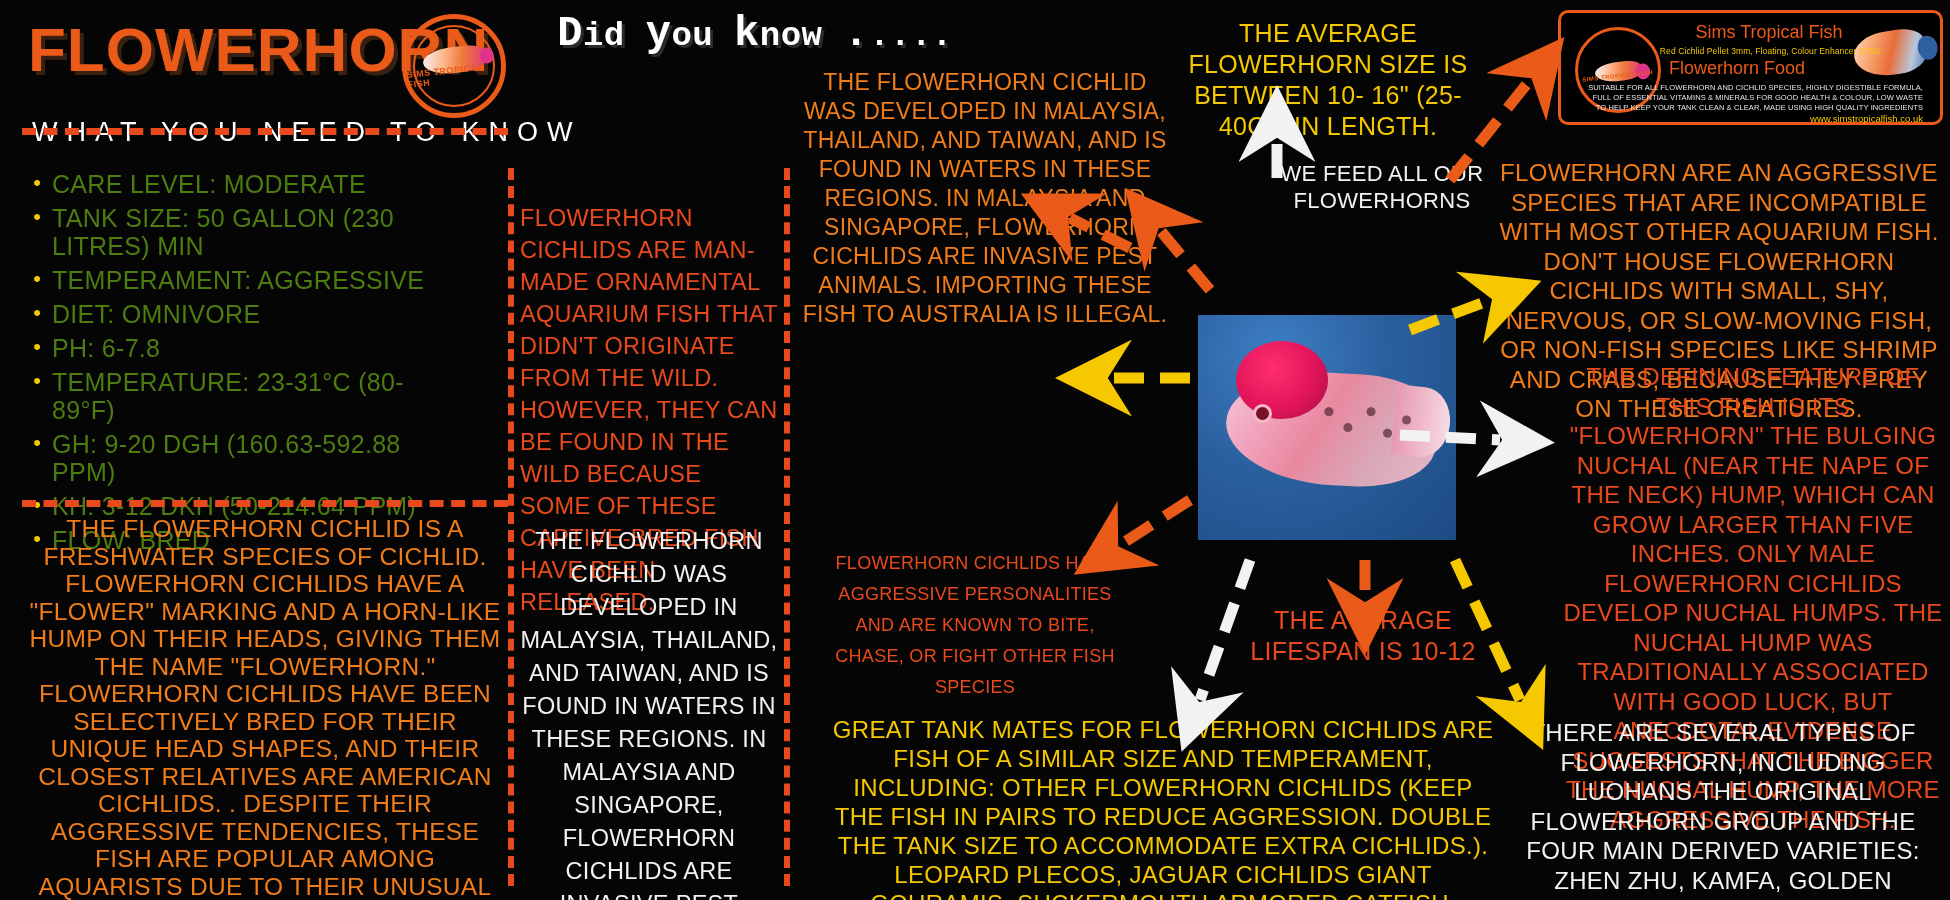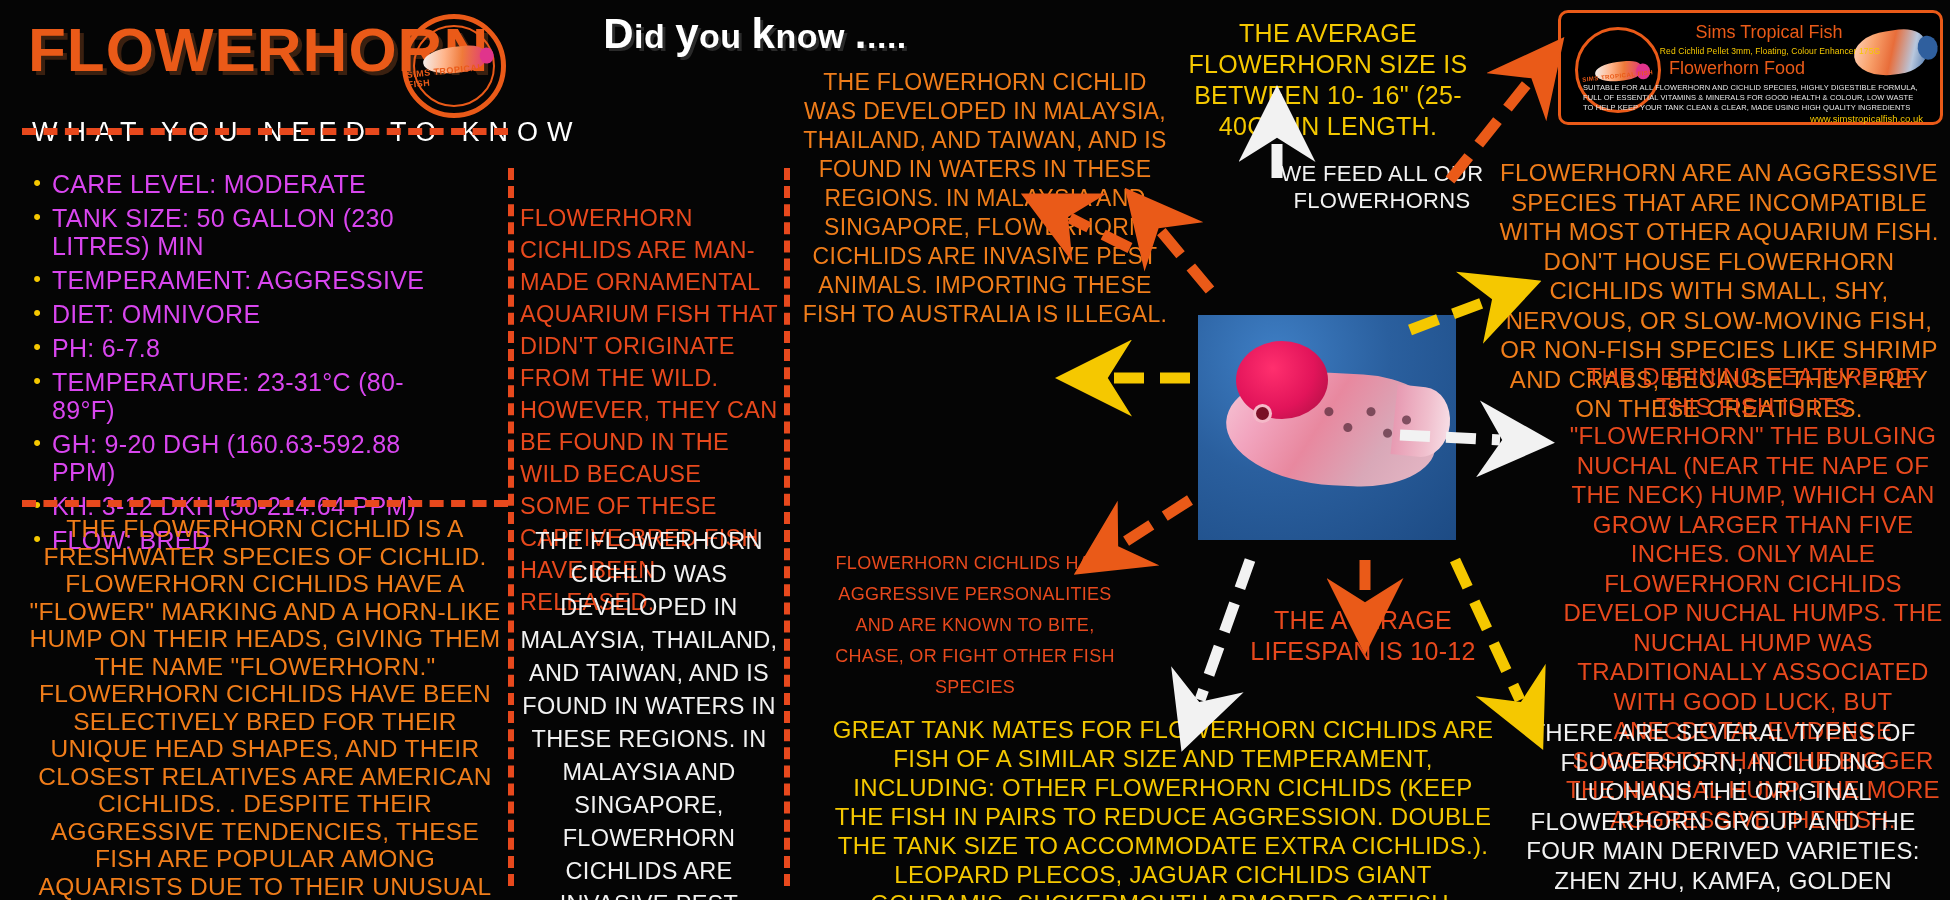--- a/index.html
+++ b/index.html
@@ -57,31 +57,31 @@
     transform:rotate(-6deg);font-weight:700;
     font-family:"Liberation Sans Narrow","Liberation Sans",sans-serif;
   }
 
   
   #didyouknow{
     left:540px;top:10px;width:430px;text-align:center;
     font-size:34px;font-weight:700;color:#fff;
     letter-spacing:.5px;
     text-shadow:3px 3px 0 #2a2a2a;
-    font-family:Liberation Sans, sans-serif;
+    font-family:Liberation Mono, monospace;
     font-stretch:condensed;
   }
   #didyouknow .first{font-size:42px;}
 
   
   #bullets{left:22px;top:170px;width:410px;}
   .bullet-row{display:flex;align-items:flex-start;margin-bottom:6px;}
   .bullet-dot{color:#f5c800;font-size:22px;line-height:26px;width:30px;text-align:center;flex:none;}
   .bullet-text{
-    color:#d946ef;font-size:25px;line-height:28px;
+    color:#4d7c0f;font-size:25px;line-height:28px;
     font-family:"Liberation Sans Narrow","Liberation Sans",sans-serif;
     font-stretch:condensed;letter-spacing:.3px;
   }
 
   
   .para{
     font-family:"Liberation Sans Narrow","Liberation Sans",sans-serif;
     font-stretch:condensed;
     text-transform:uppercase;
     letter-spacing:.3px;
@@ -268,21 +268,21 @@
 
   <div class="abs" id="adbox">
     <div class="abs" id="adlogo">
       <div class="logo-fish"></div>
       <div class="logo-text">SIMS TROPICAL FISH</div>
     </div>
     <div class="adfish"></div>
     <div class="abs" style="left:108px;top:9px;width:200px;text-align:center;" id="adbrand">Sims Tropical Fish</div>
     <div class="abs" style="left:98px;top:33px;width:222px;text-align:center;" id="adsub">Red Cichlid Pellet 3mm, Floating, Colour Enhancer 175G</div>
     <div class="abs" style="left:108px;top:45px;width:200px;text-align:left;" id="adprod">Flowerhorn Food</div>
-    <div class="abs" style="left:22px;top:70px;width:340px;text-align:left;" id="adsmall">SUITABLE FOR ALL FLOWERHORN AND CICHLID SPECIES, HIGHLY DIGESTIBLE FORMULA, FULL OF ESSENTIAL VITAMINS &amp; MINERALS FOR GOOD HEALTH &amp; COLOUR, LOW WASTE TO HELP KEEP YOUR TANK CLEAN &amp; CLEAR, MADE USING HIGH QUALITY INGREDIENTS</div>
+    <div class="abs" style="left:22px;top:70px;width:340px;text-align:right;" id="adsmall">SUITABLE FOR ALL FLOWERHORN AND CICHLID SPECIES, HIGHLY DIGESTIBLE FORMULA, FULL OF ESSENTIAL VITAMINS &amp; MINERALS FOR GOOD HEALTH &amp; COLOUR, LOW WASTE TO HELP KEEP YOUR TANK CLEAN &amp; CLEAR, MADE USING HIGH QUALITY INGREDIENTS</div>
     <div class="abs" style="left:22px;top:100px;width:340px;text-align:right;" id="adurl">www.simstropicalfish.co.uk</div>
   </div>
 
   <svg id="arrows" viewBox="0 0 1950 900">
     <defs>
       <marker id="mW" markerWidth="7" markerHeight="7" refX="2" refY="3.5" orient="auto">
         <path d="M0,0 L7,3.5 L0,7 L2.2,3.5 Z" fill="#f2f2f2"></path>
       </marker>
       <marker id="mO" markerWidth="7" markerHeight="7" refX="2" refY="3.5" orient="auto">
         <path d="M0,0 L7,3.5 L0,7 L2.2,3.5 Z" fill="#ea5a18"></path>

